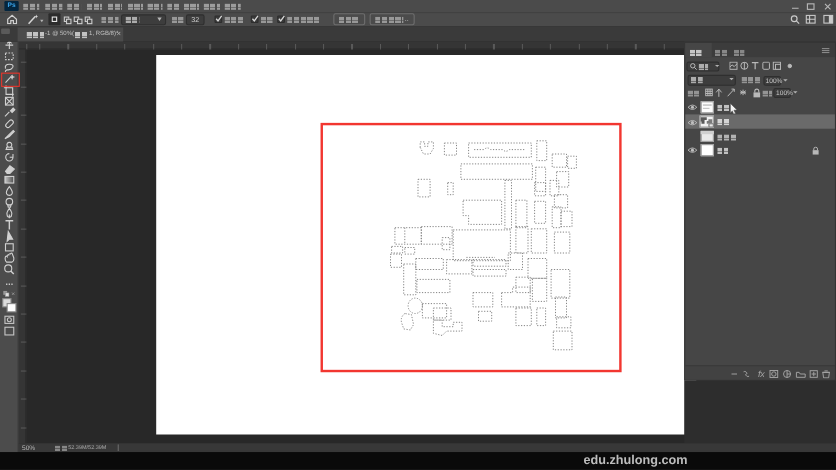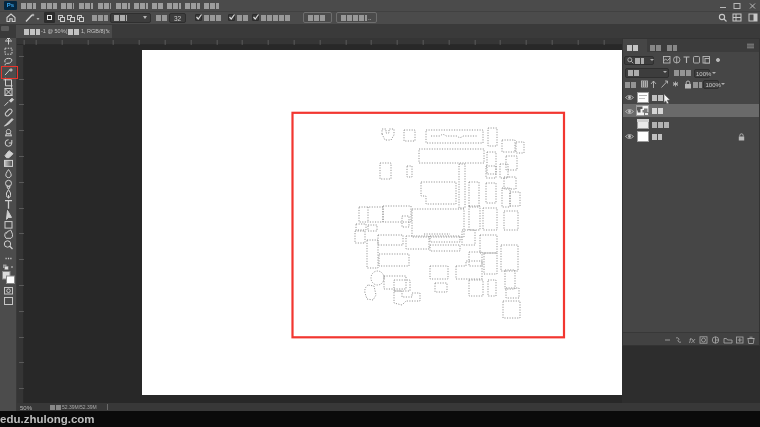--- a/index.html
+++ b/index.html
@@ -351,13 +351,13 @@
 <path d="M84 2.5 h6 l-.7 5 h-4.6z M83.5 2.5 h7 M85.5 1.2 h3"></path>
 </g>
     </svg>
 <div style="left:622px;top:346px;width:138px;height:57px;background:#2d2d2d;"></div>
 <div style="left:17px;top:403px;width:743px;height:8px;background:#383838;"></div>
 <div class="lbl" style="left:20px;top:404.5px;font-size:6px;color:#b8b8b8;">50%</div>
 <div class="t" style="left:50px;top:405px;width:12px;height:5px;--c:rgba(170,170,170,.7)"></div>
 <div class="lbl" style="left:62px;top:405px;font-size:5px;color:#a8a8a8;">52.39M/52.39M</div>
 <div style="left:104px;top:404px;width:4px;height:6px;border-right:1px solid #6a6a6a;"></div>
 <div style="left:0;top:411px;width:760px;height:16px;background:#0a0a0a;"></div>
-<div style="left:0;top:411px;width:632px;height:16px;color:#bdbdbd;font-size:11.5px;font-weight:bold;line-height:17px;padding-right:7px;">edu.zhulong.com</div>
+<div style="left:0;top:411px;width:632px;height:16px;color:#bdbdbd;font-size:11.5px;font-weight:bold;text-align:right;line-height:17px;padding-right:7px;">edu.zhulong.com</div>
 </div>
 </body></html>

